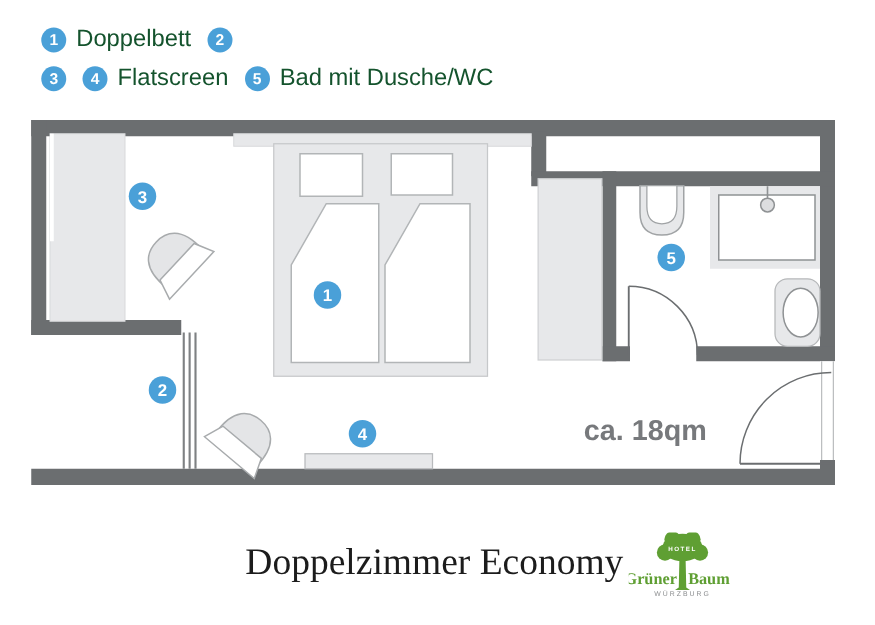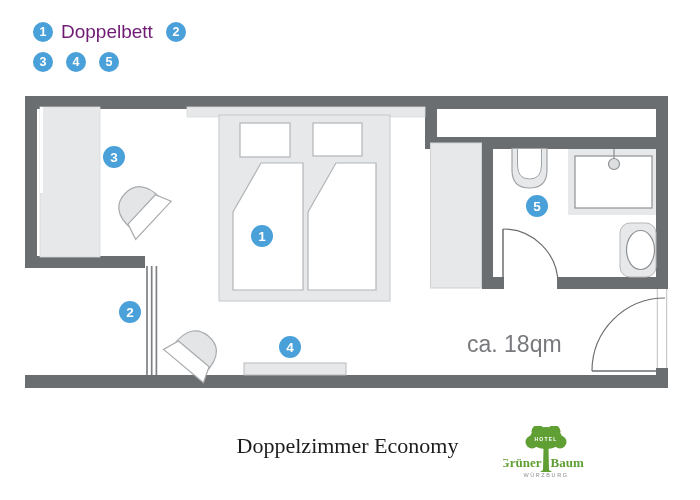--- a/index.html
+++ b/index.html
@@ -10,37 +10,37 @@
 
   
   .legend { position:absolute; left:33px; top:21px; display:flex; flex-direction:column; gap:9px; z-index:4; }
   .legend-row { display:flex; align-items:center; gap:13px; }
   .legend-item { display:flex; align-items:center; gap:8px; }
   .legend-badge {
     width:20px; height:20px; border-radius:50%; background:#4aa0d8; color:#fff;
     font-size:12.5px; font-weight:bold; display:flex; align-items:center; justify-content:center;
     flex:0 0 auto;
   }
-  .legend-label { font-size:19px; color:#701a75; white-space:nowrap; }
+  .legend-label { font-size:19px; color:#14532d; white-space:nowrap; }
 
   
   .floor-svg { position:absolute; left:0; top:0; z-index:1; }
 
   .marker {
     position:absolute; width:22px; height:22px; border-radius:50%;
     background:#4aa0d8; color:#fff; font-weight:bold; font-size:13.5px;
     display:flex; align-items:center; justify-content:center;
     box-shadow:0 0 0 2px rgba(255,255,255,.55); z-index:3;
   }
-  .area-label { position:absolute; left:467px; top:331px; font-size:23px; color:#77797c; z-index:3; }
+  .area-label { position:absolute; left:467px; top:331px; font-size:23px; color:#77797c; z-index:3;font-weight:bold; }
 
   
   .title {
     position:absolute; left:175px; top:433px; width:345px; text-align:center;
-    font-family:"Liberation Serif", serif; font-size:22px; color:#1c1c1c; z-index:4;
+    font-family:"Liberation Serif", serif; font-size:30px; color:#1c1c1c; z-index:4;
   }
   .logo { position:absolute; left:503px; top:426px; z-index:4; }
 </style>
 </head>
 <body>
 
 <div class="stage">
 
   <div class="legend">
     <div class="legend-row">
@@ -51,23 +51,25 @@
       <span class="legend-item">
         <span class="legend-badge">2</span>
       </span>
     </div>
     <div class="legend-row">
       <span class="legend-item">
         <span class="legend-badge">3</span>
       </span>
       <span class="legend-item">
         <span class="legend-badge">4</span>
+        <span class="legend-label">Flatscreen</span>
       </span>
       <span class="legend-item">
         <span class="legend-badge">5</span>
+        <span class="legend-label">Bad mit Dusche/WC</span>
       </span>
     </div>
   </div>
 
   <svg class="floor-svg" width="700" height="500" viewBox="0 0 700 500">
 
     <g fill="#6b6e70">
       <rect x="25" y="96" width="643" height="13"></rect>
       <rect x="25" y="96" width="12" height="172"></rect>
       <rect x="25" y="256" width="120" height="12"></rect>

